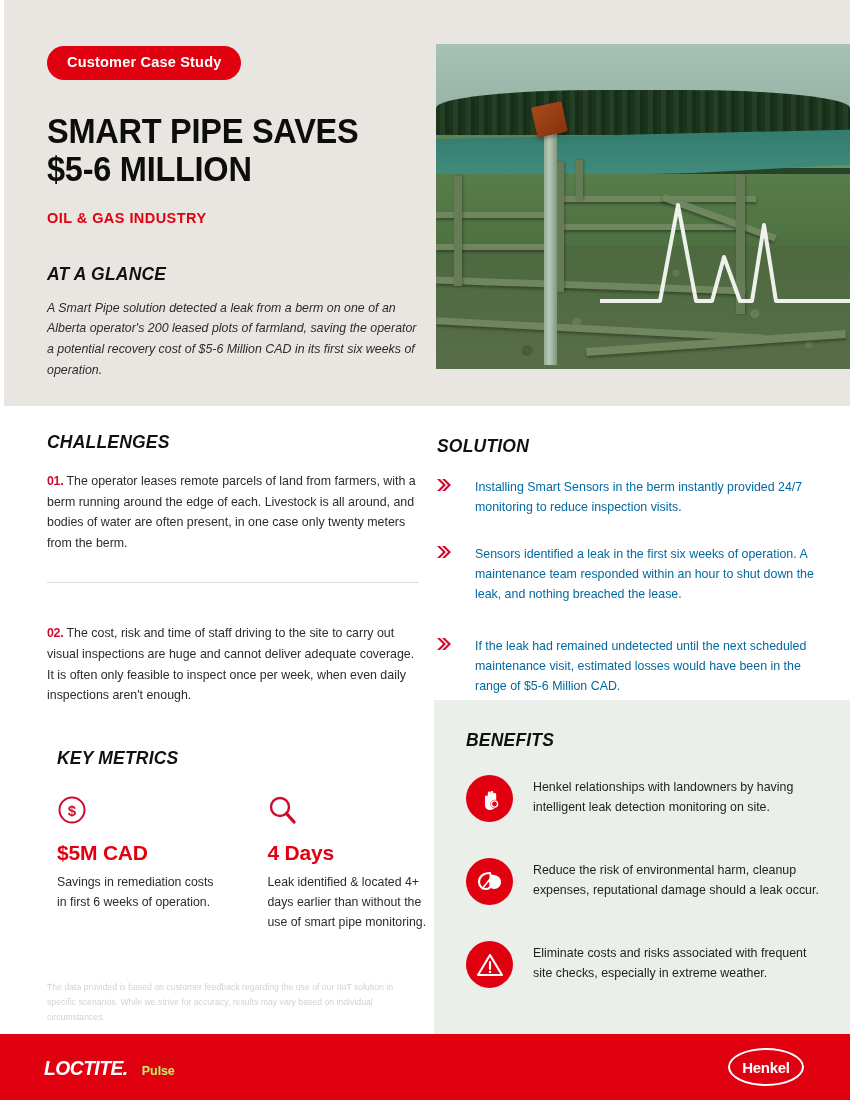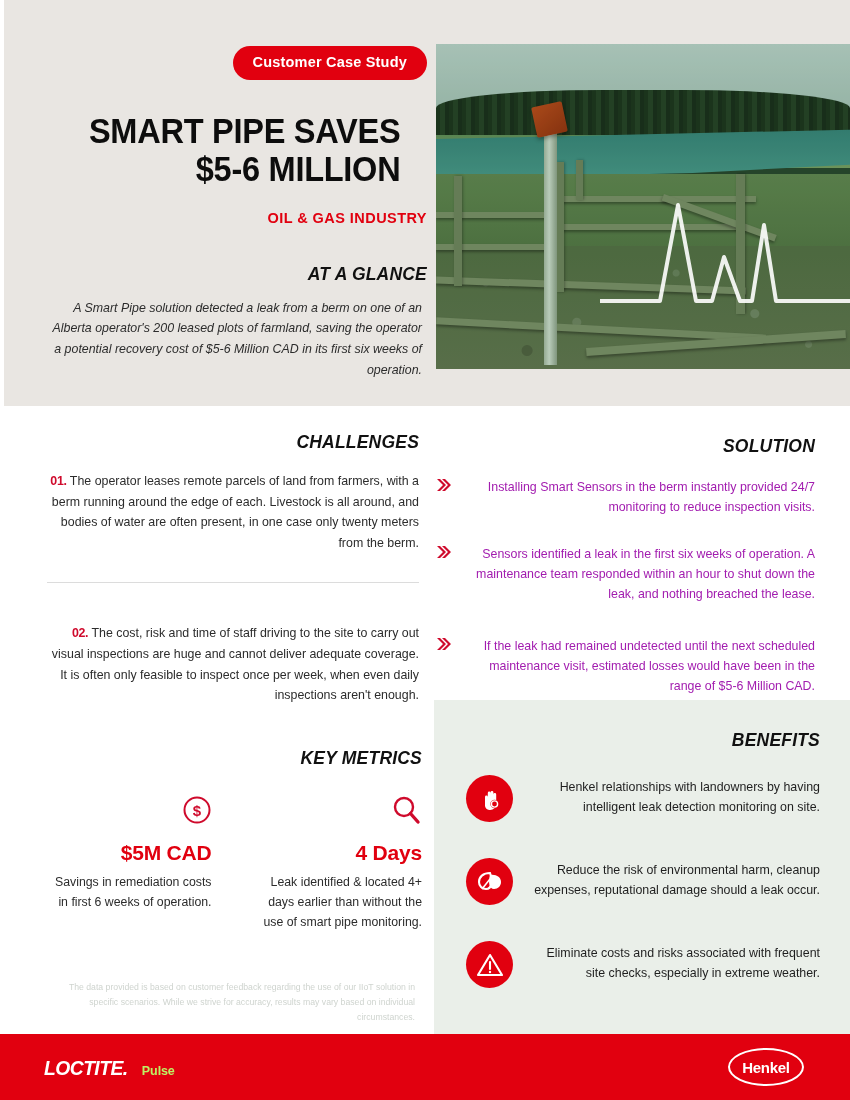--- a/index.html
+++ b/index.html
@@ -7,21 +7,20 @@
   html, body {
     width: 850px; height: 1100px;
     background: #ffffff;
     font-family: "Liberation Sans", sans-serif;
     overflow: hidden;
   }
   .page {
     position: relative;
     width: 850px; height: 1100px;
     background: #ffffff;
-    text-align: right;
   }
 
   
   .hero-band {
     position: absolute;
     left: 0; top: 0;
     width: 850px; height: 406px;
     background: #e9e6e2;
   }
   .hero-left {
@@ -168,31 +167,31 @@
     letter-spacing: -0.3px;
   }
   .divider {
     height: 1px;
     background: #dcdcdc;
     margin: 29px 0 0 0;
     width: 372px;
   }
   .sol-item {
     display: flex;
-    gap: 11px;
+    gap: 23px;
     margin-top: 20px;
     font-size: 12.4px;
     line-height: 1.64;
-    color: #a21caf;
+    color: #0369a1;
   }
   .sol-item + .sol-item { margin-top: 26px; }
   .chev { flex: 0 0 auto; margin-top: 1px; }
 
   
-  .key-metrics { position: absolute; left: 47px; top: 748px; width: 375px; }
+  .key-metrics { position: absolute; left: 57px; top: 748px; width: 375px; }
   .metrics-grid {
     display: flex;
     gap: 46px;
     margin-top: 26px;
   }
   .metric { width: 165px; }
   .metric-icon { height: 36px; }
   .metric-value {
     margin-top: 10px;
     color: #e1000f;

